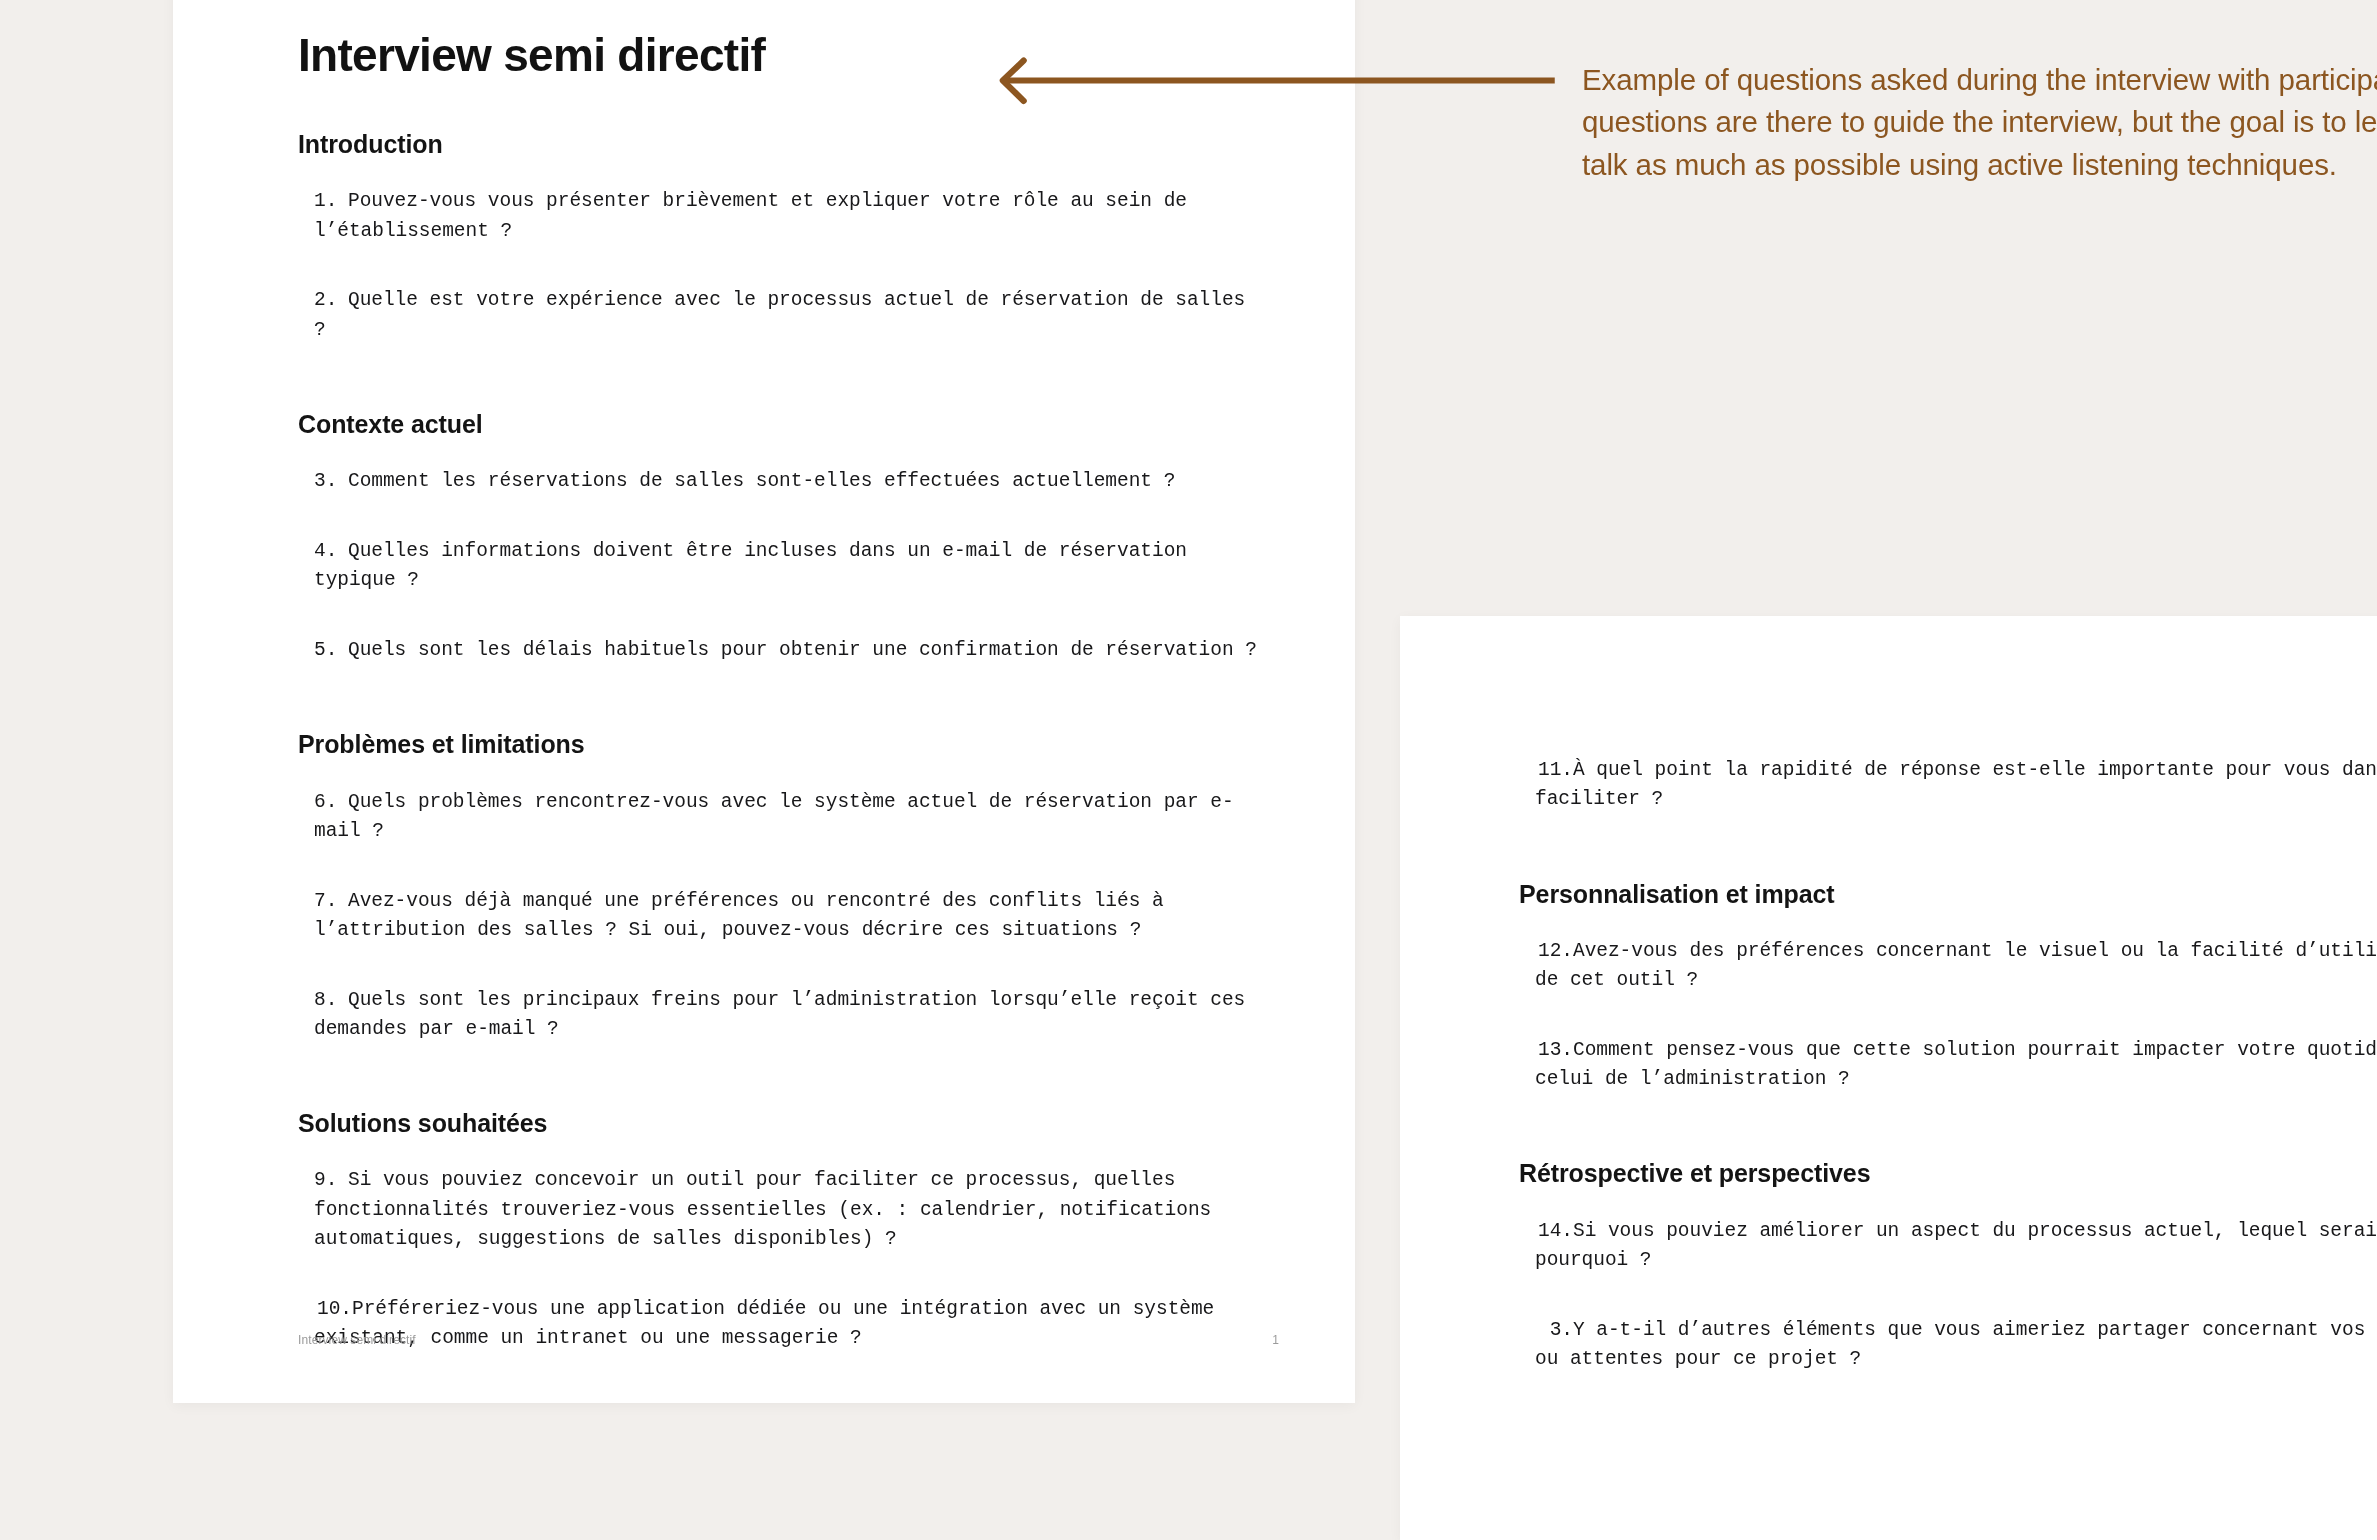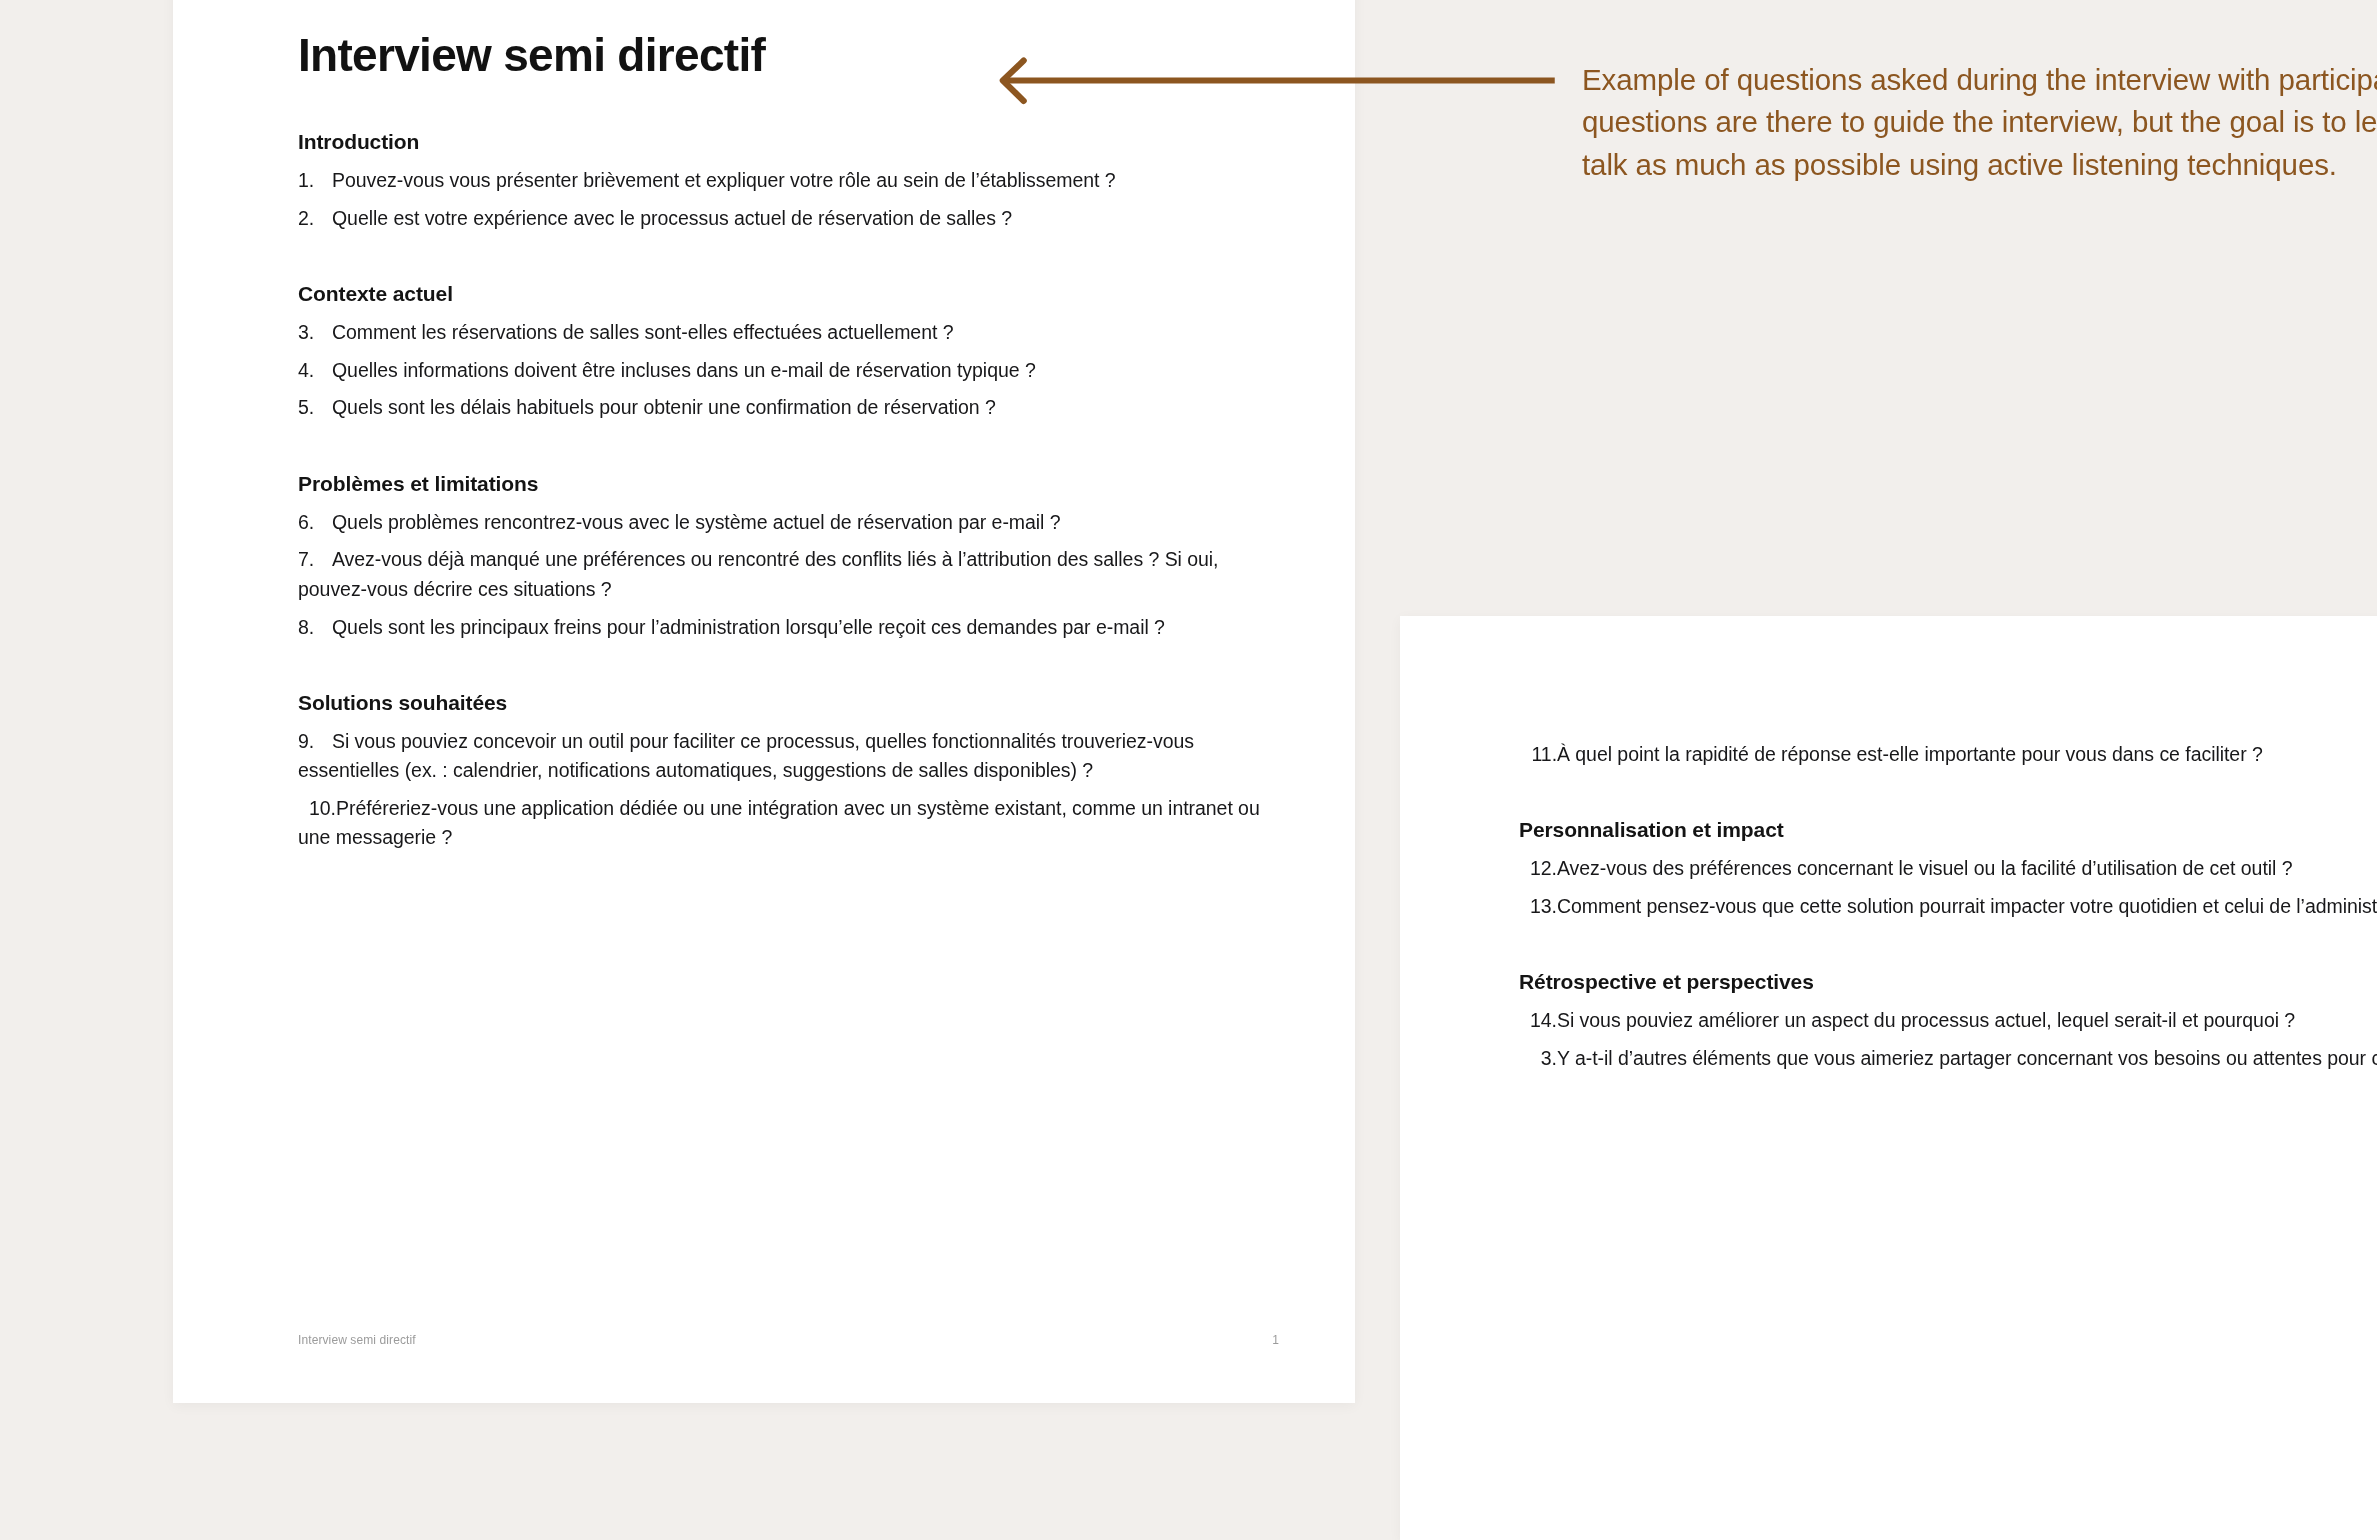--- a/index.html
+++ b/index.html
@@ -52,36 +52,37 @@
     font-size: 46px;
     font-weight: 700;
     letter-spacing: -0.7px;
     color: #121212;
     margin: 0;
     padding-top: 28.5px;
     line-height: 1.12;
   }
 
   .section-head {
-    font-size: 21px;
+    font-size: 25px;
     font-weight: 700;
     color: #141414;
     letter-spacing: -0.1px;
     margin: 0;
     line-height: 1.35;
   }
 
   .q {
     font-size: 19.5px;
     font-weight: 400;
     color: #18181a;
     letter-spacing: -0.05px;
     line-height: 1.5;
-    margin: 0;
+    margin: 16px;
     text-indent: 0;
+    font-family: Liberation Mono, monospace;
   }
   .q .num {
     display: inline-block;
     min-width: 34px;
   }
   .q .num.wide { min-width: 38px; text-align: right; }
 
   
   .gap-sec-top   { height: 47px; }
   .gap-head      { height: 9.5px; }

